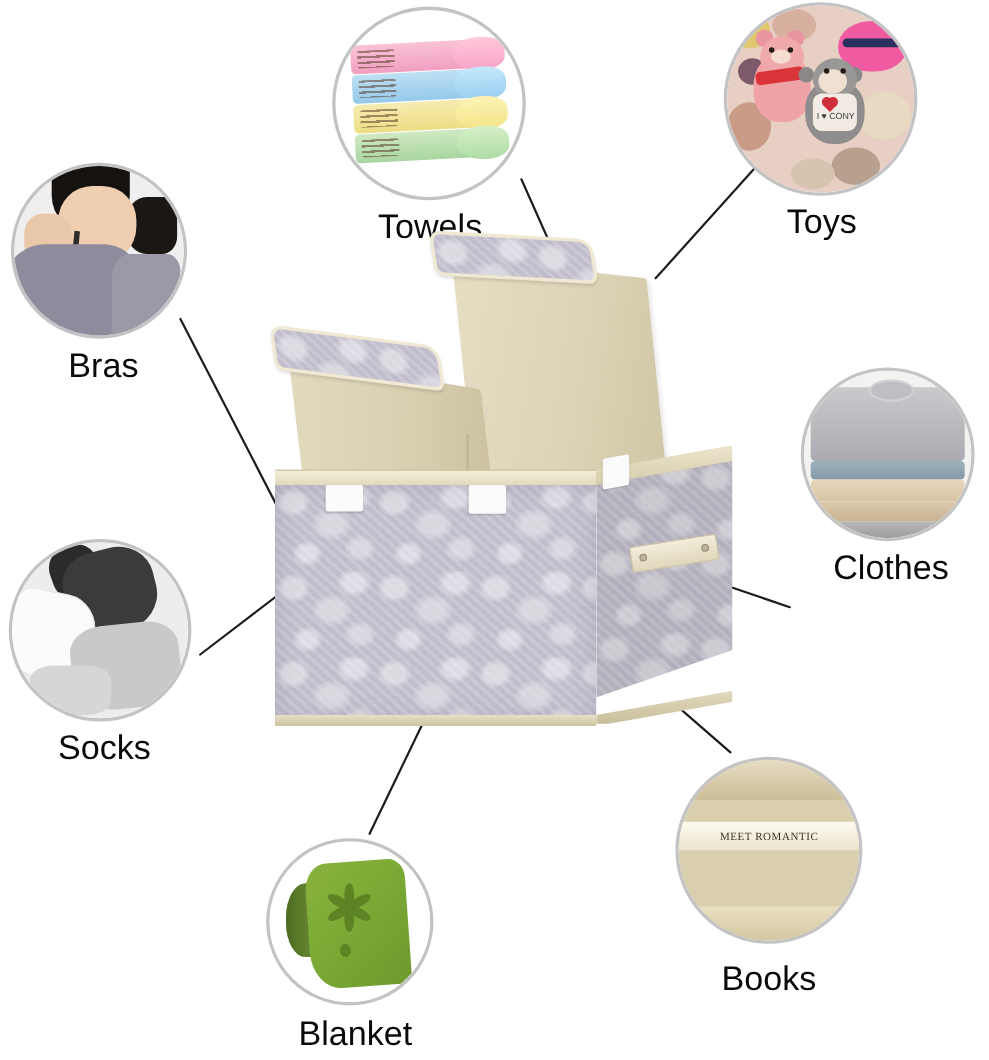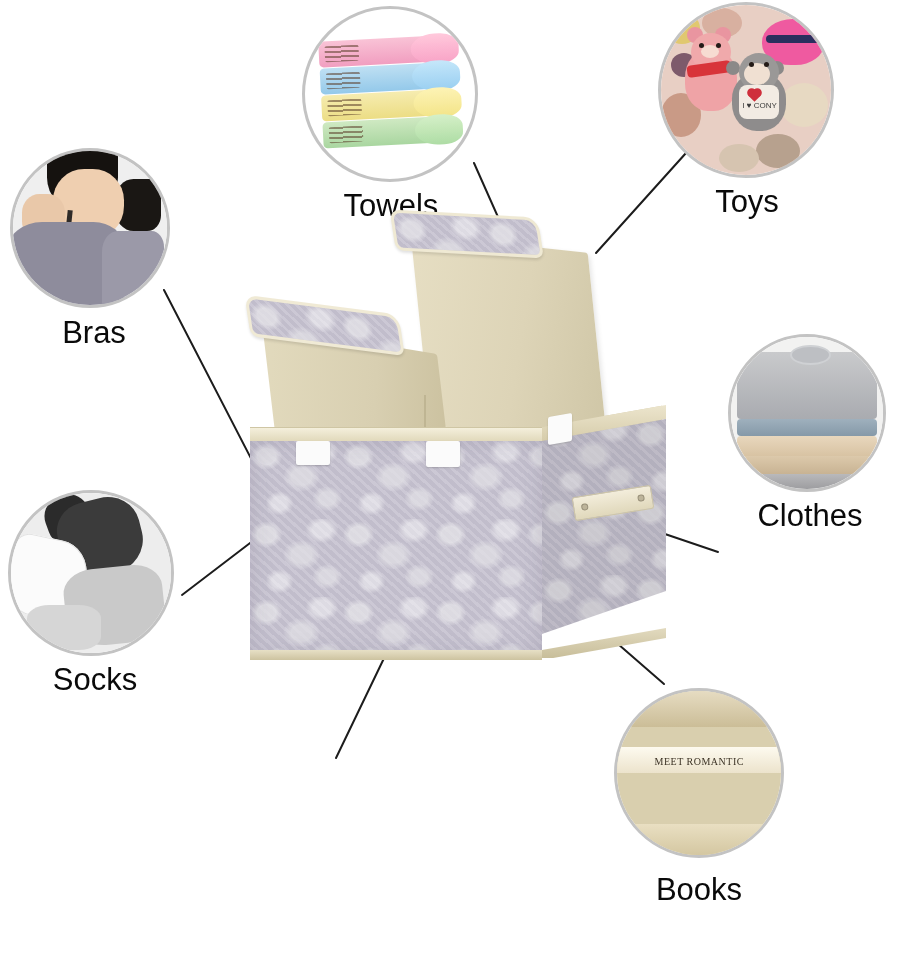--- a/index.html
+++ b/index.html
@@ -408,20 +408,40 @@
           <span class="sock-dark"></span>
           <span class="sock-white"></span>
           <span class="sock-grey"></span>
           <span class="sock-grey2"></span>
         </div>
       </div>
     </div>
     <div class="callout-label" style="top:172px;">Socks</div>
   </div>
 
+  <div class="callout" style="left:228px; top:762px; width:190px; height:200px;">
+    <div class="bubble" style="width:152px; height:152px; left:14px;">
+      <div class="photo">
+        <div class="blanket">
+          <span class="bl-roll"></span>
+          <span class="bl-body"></span>
+          <div class="bl-flower">
+            <span class="bl-petal" style="transform:rotate(0deg);"></span>
+            <span class="bl-petal" style="transform:rotate(60deg);"></span>
+            <span class="bl-petal" style="transform:rotate(120deg);"></span>
+            <span class="bl-petal" style="transform:rotate(180deg);"></span>
+            <span class="bl-petal" style="transform:rotate(240deg);"></span>
+            <span class="bl-petal" style="transform:rotate(300deg);"></span>
+          </div>
+          <span class="bl-dot"></span>
+        </div>
+      </div>
+    </div>
+    <div class="callout-label" style="top:160px;">Blanket</div>
+  </div>
 
   <div class="callout" style="left:604px; top:688px; width:190px; height:220px;">
     <div class="bubble" style="width:170px; height:170px; left:10px;">
       <div class="photo">
         <div class="books">
           <div class="bk bk-top"></div>
           <div class="bk bk-cream1">
             <span class="ttl">MEET ROMANTIC</span>
             <span class="sub"></span>
           </div>

